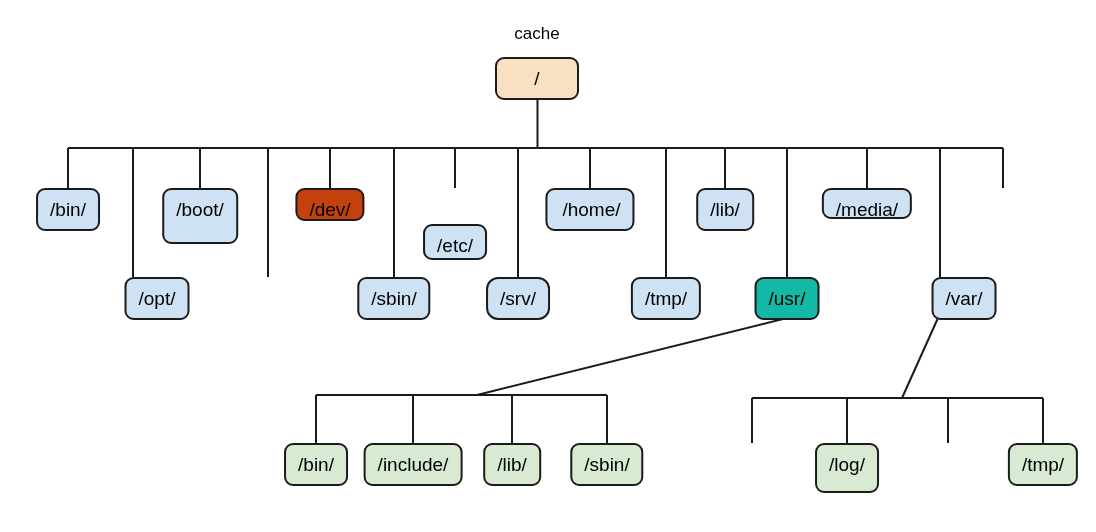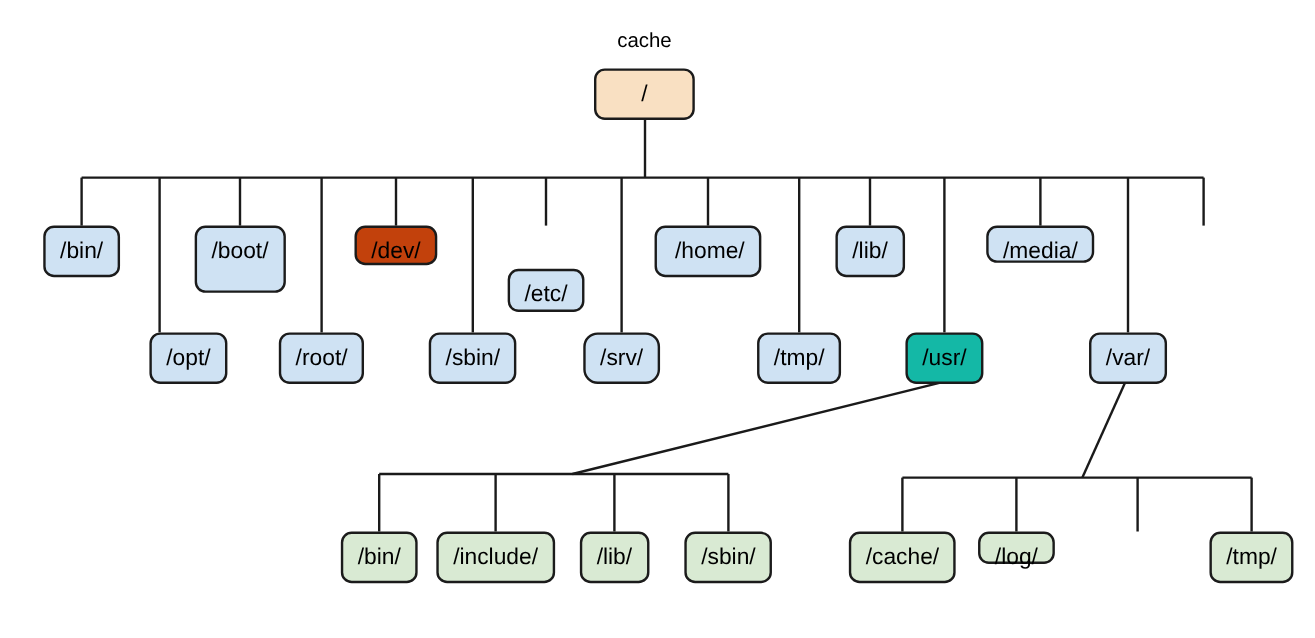--- a/index.html
+++ b/index.html
@@ -80,26 +80,24 @@
   <div class="root-caption" style="left: 537px; top: 24px;">cache</div>
 <div class="node" style="left: 537px; top: 57px; background: rgb(249, 224, 194); height: 43px; min-width: 84px;">/</div>
     <div class="node" style="left: 68px; top: 188px; background: rgb(207, 226, 243); height: 43px;">/bin/</div>
     <div class="node" style="left: 200px; top: 188px; background: rgb(207, 226, 243); height: 56px;">/boot/</div>
     <div class="node" style="left: 330px; top: 188px; background: #c2410c; height: 33px;">/dev/</div>
     <div class="node" style="left: 455px; top: 188px; background: rgb(207, 226, 243); height: 36px; margin-top: 36px;">/etc/</div>
     <div class="node" style="left: 590px; top: 188px; background: rgb(207, 226, 243); height: 43px; padding-left: 15px;">/home/</div>
     <div class="node" style="left: 725px; top: 188px; background: rgb(207, 226, 243); height: 43px;">/lib/</div>
     <div class="node" style="left: 867px; top: 188px; background: rgb(207, 226, 243); height: 31px;">/media/</div>
     <div class="node" style="left: 133px; top: 277px; background: rgb(207, 226, 243); height: 43px; margin-left: 24px;">/opt/</div>
-    <div class="node" style="left: 268px; top: 277px; background: rgb(207, 226, 243); height: 43px;">/root/</div>
     <div class="node" style="left: 394px; top: 277px; background: rgb(207, 226, 243); height: 43px;">/sbin/</div>
     <div class="node" style="left: 518px; top: 277px; background: rgb(207, 226, 243); height: 43px; border-radius: 12px;">/srv/</div>
     <div class="node" style="left: 666px; top: 277px; background: rgb(207, 226, 243); height: 43px;">/tmp/</div>
     <div class="node" style="left: 787px; top: 277px; background: #14b8a6; height: 43px;">/usr/</div>
-    <div class="node" style="left: 940px; top: 277px; background: rgb(207, 226, 243); height: 43px;">/var/</div>
+    <div class="node" style="left: 964px; top: 277px; background: rgb(207, 226, 243); height: 43px;">/var/</div>
     <div class="node" style="left: 316px; top: 443px; background: rgb(217, 234, 211); height: 43px;">/bin/</div>
     <div class="node" style="left: 413px; top: 443px; background: rgb(217, 234, 211); height: 43px;">/include/</div>
     <div class="node" style="left: 512px; top: 443px; background: rgb(217, 234, 211); height: 43px;">/lib/</div>
     <div class="node" style="left: 607px; top: 443px; background: rgb(217, 234, 211); height: 43px;">/sbin/</div>
-    <div class="node" style="left: 752px; top: 443px; background: rgb(217, 234, 211); height: 43px;">/cache/</div>
-    <div class="node" style="left: 847px; top: 443px; background: rgb(217, 234, 211); height: 27px;">/log/</div>
+    <div class="node" style="left: 847px; top: 443px; background: rgb(217, 234, 211); height: 50px;">/log/</div>
     <div class="node" style="left: 1043px; top: 443px; background: rgb(217, 234, 211); height: 43px;">/tmp/</div>
   </div>
 
 </body></html>

